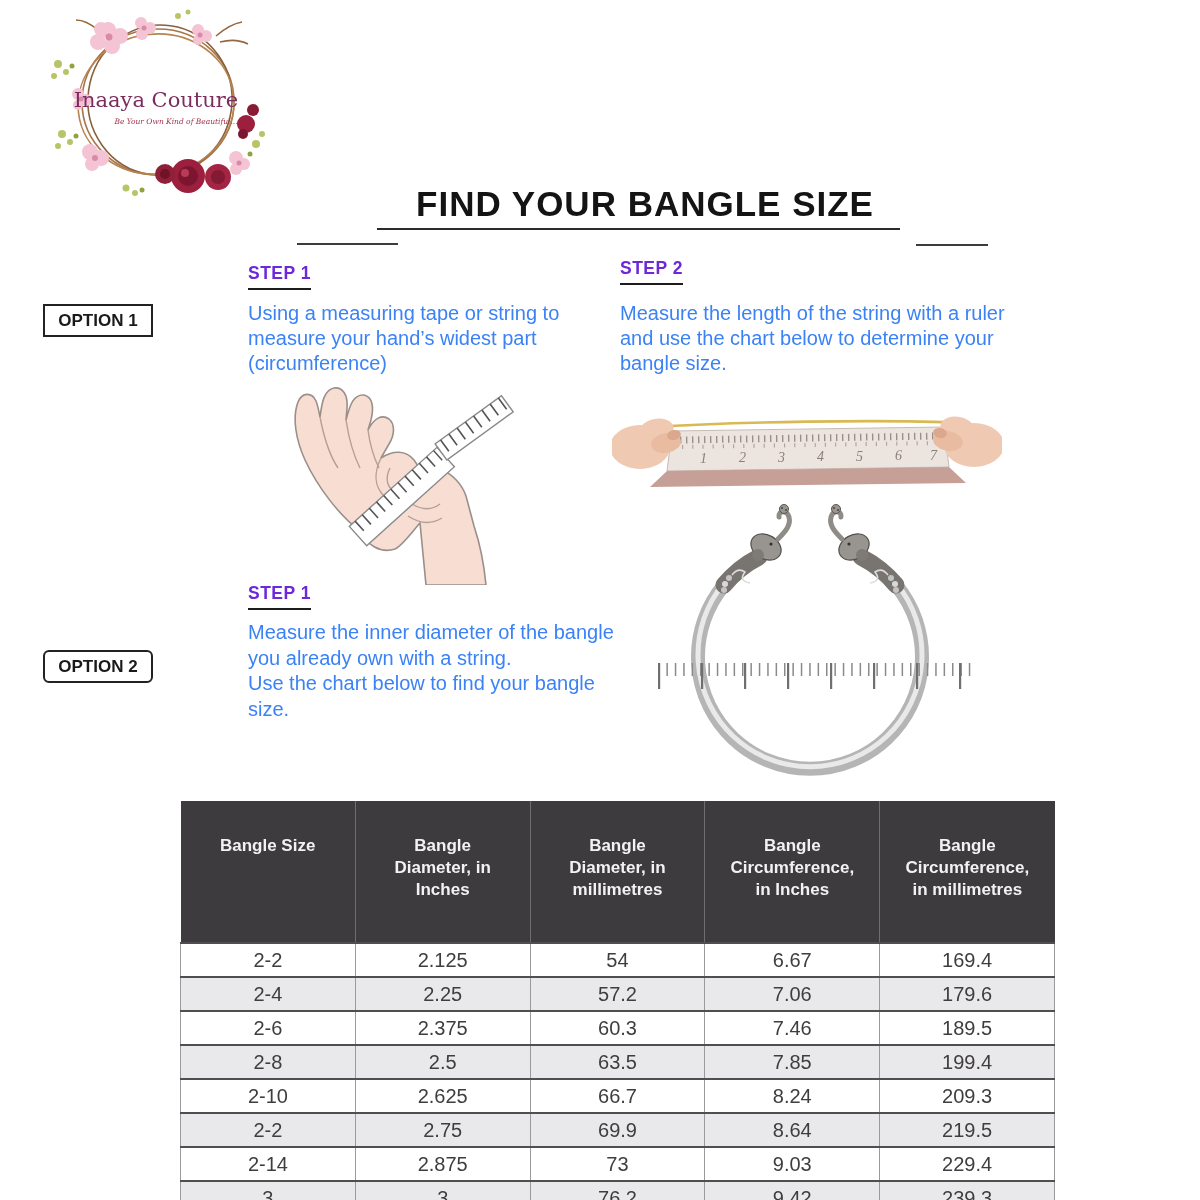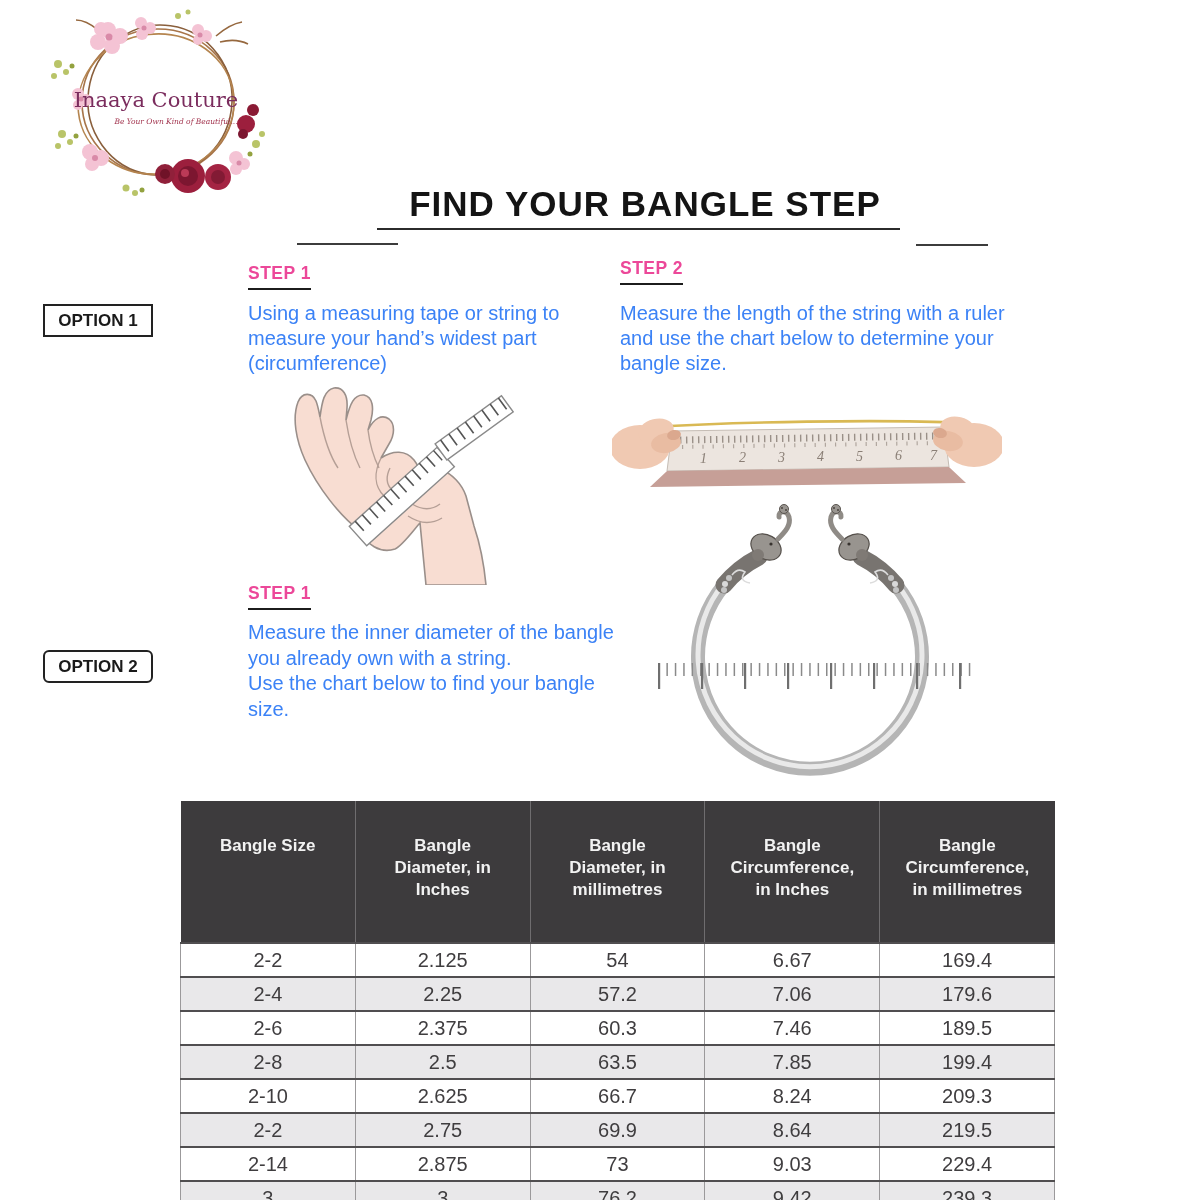--- a/index.html
+++ b/index.html
@@ -15,21 +15,21 @@
   .dash-left{left:297px;top:243px;width:101px;}
   .dash-right{left:916px;top:244px;width:72px;}
 
   
   .option-box{width:106px;height:29px;border:2px solid #222;display:flex;
     align-items:center;justify-content:center;font-size:17px;font-weight:700;color:#1a1a1a;margin-top:35px;}
   .option1-box{left:43px;top:269px;}
   .option2-box{left:43px;top:615px;border-radius:6px;}
 
   
-  .step-heading{font-size:17.5px;font-weight:700;color:#ec4899;letter-spacing:0.5px;}
+  .step-heading{font-size:17.5px;font-weight:700;color:#6d28d9;letter-spacing:0.5px;}
   .step-heading span{border-bottom:2px solid #1c1c1c;padding-bottom:4px;display:inline-block;}
   .step1-h{left:248px;top:263px;}
   .step2-h{left:620px;top:258px;text-align:right;}
   .step1b-h{left:248px;top:583px;}
   .para{font-size:20px;color:#3b82f6;line-height:25px;white-space:pre-line;}
   .para1{left:248px;top:301px;width:345px;}
   .para2{left:620px;top:301px;width:390px;}
   .para3{left:248px;top:620px;width:370px;line-height:25.5px;}
 
   
@@ -126,21 +126,21 @@
         <circle cx="208" cy="118" r="9" fill="#9c1f3d"></circle>
         <circle cx="215" cy="104" r="6" fill="#8a1a34"></circle>
         <circle cx="205" cy="128" r="5" fill="#7c1630"></circle>
       </g>
 
       <text x="118" y="101" text-anchor="middle" font-family="DejaVu Serif, serif" font-size="21" fill="#7b2d5e">Inaaya Couture</text>
       <text x="138" y="118" text-anchor="middle" font-family="DejaVu Serif, serif" font-style="italic" font-size="7.5" fill="#a2344e">Be Your Own Kind of Beautiful...</text>
     </svg>
   </div>
 
-  <div class="abs page-title">FIND YOUR BANGLE STEP</div>
+  <div class="abs page-title">FIND YOUR BANGLE SIZE</div>
   <div class="abs title-underline"></div>
   <div class="abs dash dash-left"></div>
   <div class="abs dash dash-right"></div>
 
   <div class="abs option-box option1-box">
     <span>OPTION 1</span>
   </div>
 
   <div class="abs step-heading step1-h">
     <span>STEP 1</span>

